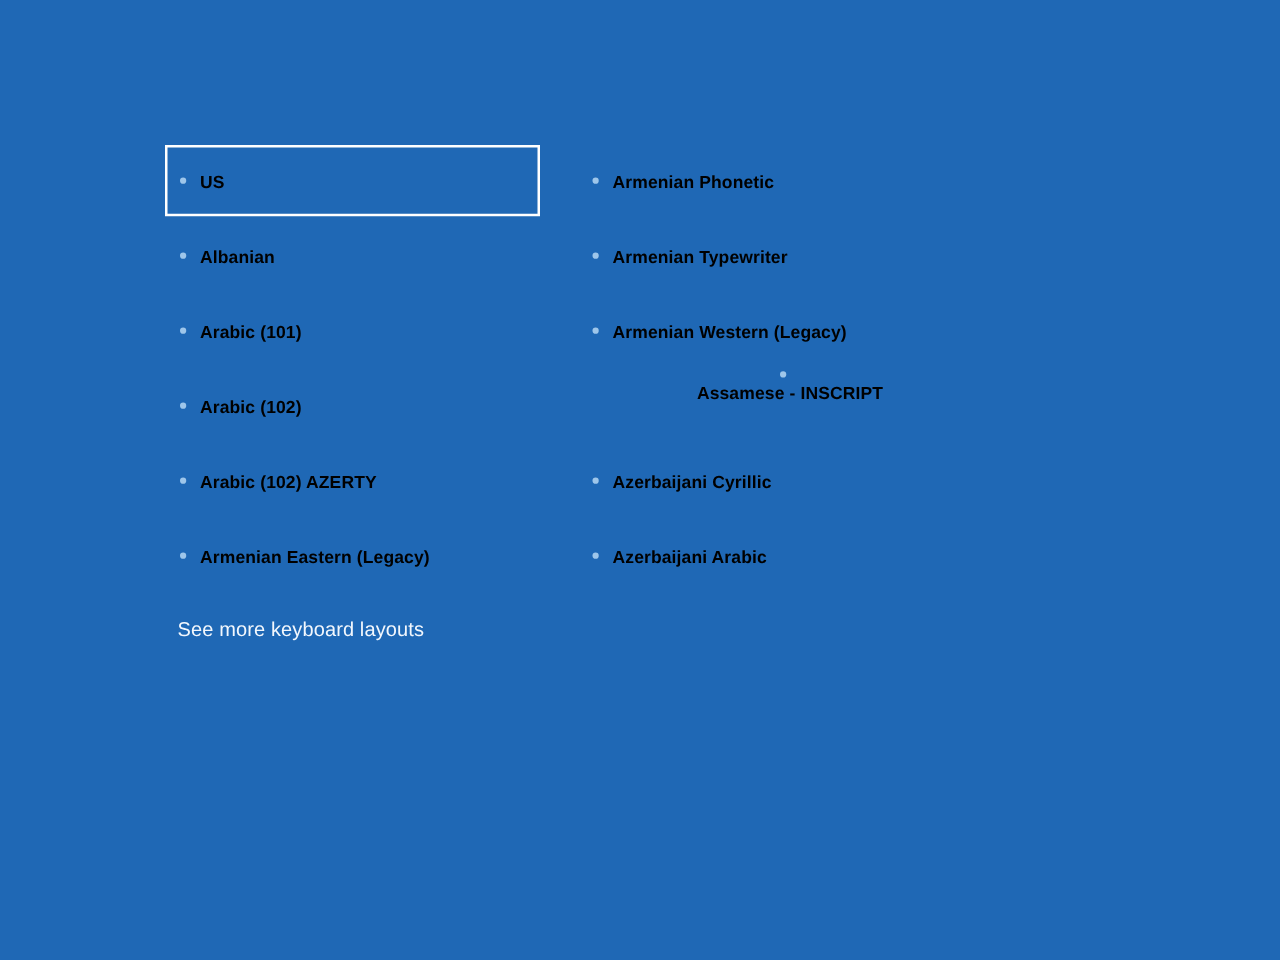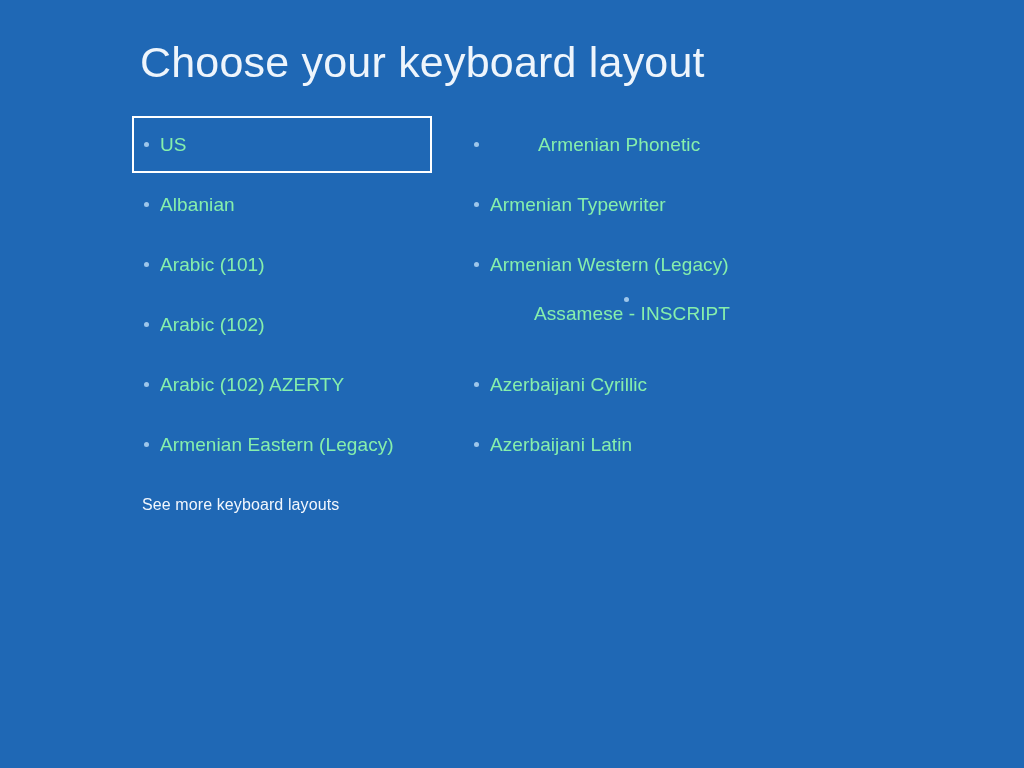--- a/index.html
+++ b/index.html
@@ -73,23 +73,23 @@
     width: 5px;
     height: 5px;
     border-radius: 50%;
     background: #9ec6ea;
     flex: 0 0 auto;
     margin-right: 11px;
     margin-top: -1px;
   }
 
   .layout-label {
-    font-size: 19px;
-    font-weight: 400;
-    color: #86efac;
+    font-size: 14px;
+    font-weight: 700;
+    color: #000000;
     white-space: nowrap;
     letter-spacing: 0.1px;
     line-height: 24px;
   }
 
   
   #see-more-link {
     position: absolute;
     left: 142px;
     top: 492px;
@@ -100,21 +100,20 @@
     line-height: 26px;
     white-space: nowrap;
     cursor: pointer;
   }
 </style>
 </head>
 <body>
 
 <div id="screen">
 
-  <div id="page-title">Choose your keyboard layout</div>
 
   <div id="layout-columns">
 
     <div class="layout-column" id="layout-column-left">
         <div class="layout-item selected" style="top: -2px;">
           <span class="layout-bullet"></span>
           <span class="layout-label">US</span>
         </div>
         <div class="layout-item" style="top: 58px;">
           <span class="layout-bullet"></span>
@@ -132,21 +131,21 @@
           <span class="layout-bullet"></span>
           <span class="layout-label">Arabic (102) AZERTY</span>
         </div>
         <div class="layout-item" style="top: 298px;">
           <span class="layout-bullet"></span>
           <span class="layout-label">Armenian Eastern (Legacy)</span>
         </div>
       </div>
 
     <div class="layout-column" id="layout-column-right">
-        <div class="layout-item" style="top: -2px; gap: 48px;">
+        <div class="layout-item" style="top: -2px;">
           <span class="layout-bullet"></span>
           <span class="layout-label">Armenian Phonetic</span>
         </div>
         <div class="layout-item" style="top: 58px;">
           <span class="layout-bullet"></span>
           <span class="layout-label">Armenian Typewriter</span>
         </div>
         <div class="layout-item" style="top: 118px;">
           <span class="layout-bullet"></span>
           <span class="layout-label">Armenian Western (Legacy)</span>
@@ -154,21 +153,21 @@
         <div class="layout-item" style="top: 178px; flex-direction: column;">
           <span class="layout-bullet"></span>
           <span class="layout-label">Assamese - INSCRIPT</span>
         </div>
         <div class="layout-item" style="top: 238px;">
           <span class="layout-bullet"></span>
           <span class="layout-label">Azerbaijani Cyrillic</span>
         </div>
         <div class="layout-item" style="top: 298px;">
           <span class="layout-bullet"></span>
-          <span class="layout-label">Azerbaijani Latin</span>
+          <span class="layout-label">Azerbaijani Arabic</span>
         </div>
       </div>
 
   </div>
 
   <div id="see-more-link">See more keyboard layouts</div>
 
 </div>
 
 </body></html>

